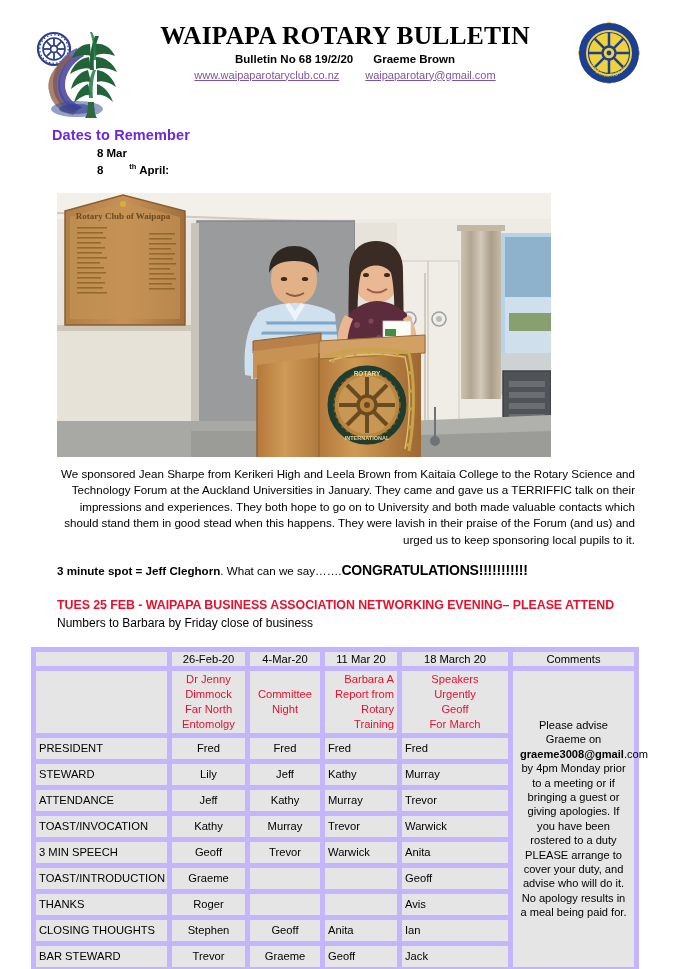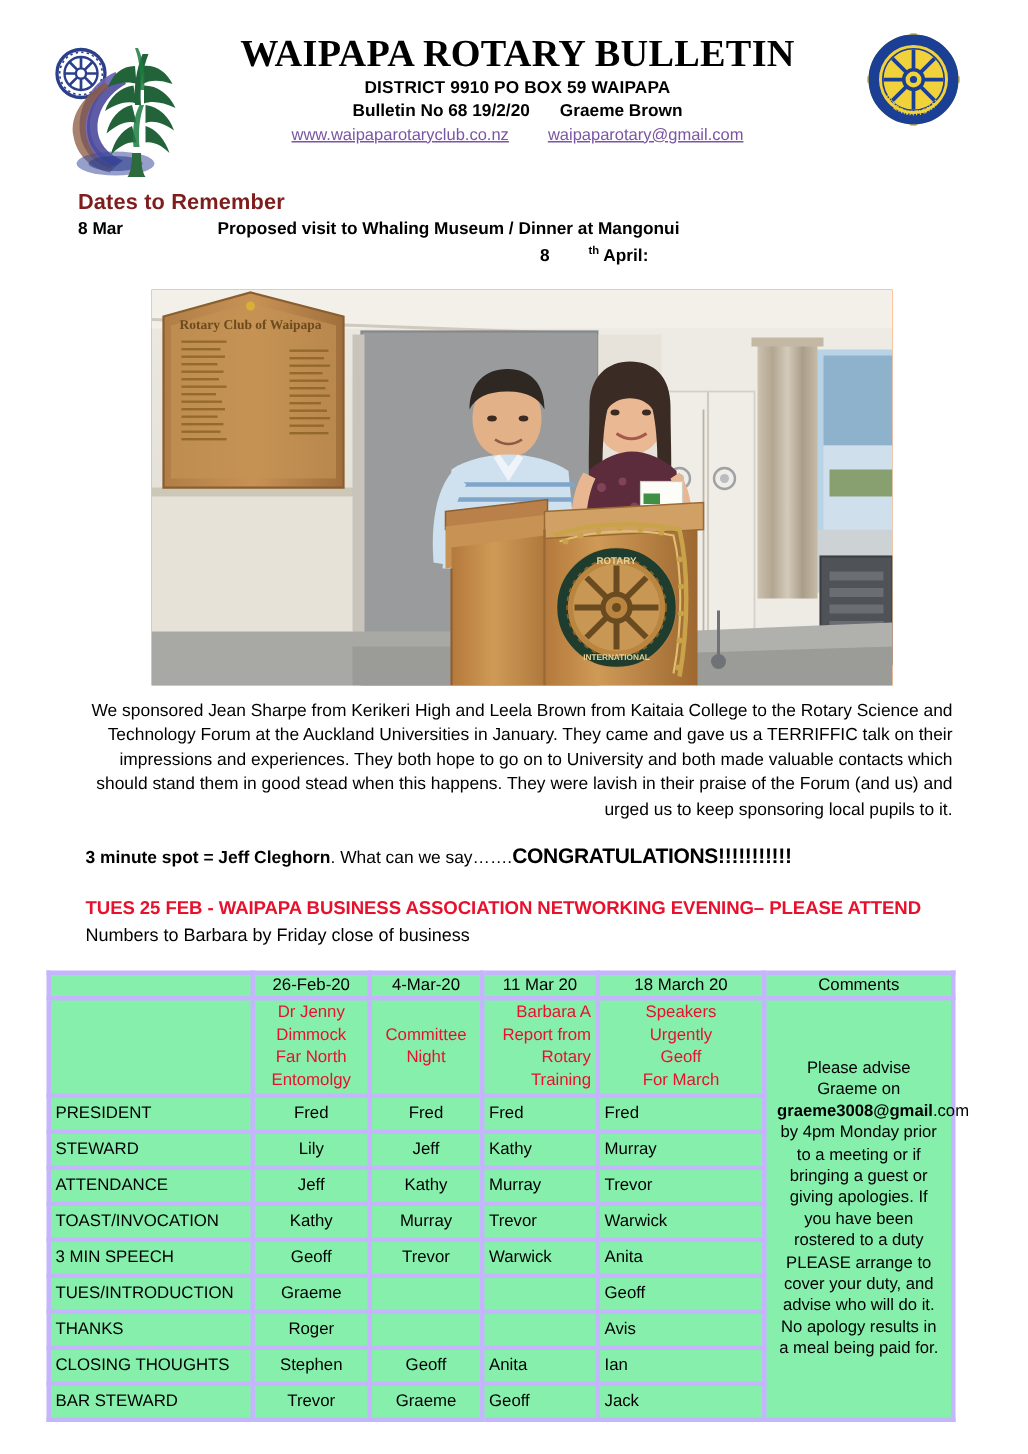--- a/index.html
+++ b/index.html
@@ -25,30 +25,30 @@
   }
   .district-line{font-size:11.5px;font-weight:bold;margin-top:3px;letter-spacing:.1px;}
   .bulletin-line{font-size:11.5px;font-weight:bold;margin-top:3px;}
   .bulletin-line .editor{padding-left:20px;}
   .links{margin-top:4px;font-size:11px;}
   .links a{color:#7b54a3;text-decoration:underline;}
   .links .gap{display:inline-block;width:26px;}
 
   
   .dates-block{position:absolute;left:52px;top:127px;}
-  .dates-head{color:#7f1d1d;font-size:14.5px;font-weight:bold;letter-spacing:.1px;}
+  .dates-head{color:#6d28d9;font-size:14.5px;font-weight:bold;letter-spacing:.1px;}
   .date-row{display:flex;font-size:11.5px;font-weight:bold;margin-top:2.5px;line-height:1.22;justify-content:flex-end;}
   .date-col{width:93px;flex:0 0 93px;}
   .date-col sup{font-size:7.5px;vertical-align:super;margin-left:26px;}
   .date-desc{white-space:nowrap;}
 
   
   .photo{
     position:absolute;left:57px;top:193px;width:494px;height:264px;
-    overflow:hidden;background:#f97316;margin-left:44px;
+    overflow:hidden;background:#84cc16;
   }
   .photo svg{display:block;width:494px;height:264px;}
 
   
   .story{
     position:absolute;left:57px;top:466px;width:578px;
     font-size:11.6px;line-height:1.42;text-align:right;
   }
   .spot{
     position:absolute;left:57px;top:562px;width:578px;font-size:11.6px;
@@ -65,26 +65,26 @@
   .networking .sub{font-size:12px;margin-top:4px;}
 
   
   .roster{
     position:absolute;left:31px;top:647px;
     border-collapse:collapse;
     width:603px;
     table-layout:fixed;
   }
   .roster td,.roster th{
-    border:3px solid #c4b5fd;
+    border:5px solid #c4b5fd;
     padding:1px 3px;
     font-size:11.2px;
     font-weight:normal;
     vertical-align:middle;
-    background:#86efac;
+    background:#e5e5e5;
   }
   .roster .c-role{width:136px;}
   .roster .c-d1{width:78px;}
   .roster .c-d2{width:75px;}
   .roster .c-d3{width:77px;}
   .roster .c-d4{width:111px;}
   .roster .c-comments{width:126px;}
 
   .hdr-date{text-align:center;font-weight:bold;font-size:12px;padding:3px 2px;}
   .hdr-comments{text-align:center;font-weight:bold;font-size:12px;}
@@ -157,21 +157,20 @@
         <g fill="#1d7c42" opacity="0.85">
           <path d="M59 8 C63 16 64 26 63 36 L60 36 C61 26 60 16 57 8 Z"></path>
           <path d="M60 46 C56 54 55 64 56 74 L60 74 C59 64 60 54 63 46 Z"></path>
         </g>
         <path d="M55 78 C55 86 54 91 52 94 L64 94 C62 91 61 86 61 78 Z" fill="#2e6b3c"></path>
       </svg>
     </div>
 
     <div class="masthead">
       <div class="bulletin-title">WAIPAPA ROTARY BULLETIN</div>
-      <div class="district-line">DISTRICT 9910 PO BOX 59 WAIPAPA</div>
       <div class="bulletin-line">
         <span>Bulletin No 68 19/2/20</span><span class="editor">Graeme Brown</span>
       </div>
       <div class="links">
         <a href="#">www.waipaparotaryclub.co.nz</a><span class="gap"></span><a href="#">waipaparotary@gmail.com</a>
       </div>
     </div>
 
     <div class="rotary-logo">
       <svg viewBox="0 0 62 62" width="62" height="62">
@@ -207,21 +206,20 @@
           <textPath href="#rbot" startOffset="13%">INTERNATIONAL</textPath>
         </text>
       </svg>
     </div>
   </div>
 
   <div class="dates-block">
     <div class="dates-head">Dates to Remember</div>
     <div class="date-row">
       <div class="date-col">8 Mar</div>
-      <div class="date-desc">Proposed visit to Whaling Museum / Dinner at Mangonui</div>
     </div>
     <div class="date-row">
       <div class="date-col"><span>8</span><sup>th</sup><span> April:</span></div>
     </div>
   </div>
 
   <div class="photo">
     <svg viewBox="0 0 494 264" preserveAspectRatio="none">
       <defs>
         <linearGradient id="wallG" x1="0" y1="0" x2="0" y2="1">
@@ -528,21 +526,21 @@
         <td class="name-left">Warwick</td>
       </tr>
       <tr>
         <td class="role-cell thick-left">3 MIN SPEECH</td>
         <td class="name-center">Geoff</td>
         <td class="name-center">Trevor</td>
         <td class="name-left">Warwick</td>
         <td class="name-left">Anita</td>
       </tr>
       <tr>
-        <td class="role-cell thick-left">TUES/INTRODUCTION</td>
+        <td class="role-cell thick-left">TOAST/INTRODUCTION</td>
         <td class="name-center">Graeme</td>
         <td class="name-center"></td>
         <td class="name-left"></td>
         <td class="name-left">Geoff</td>
       </tr>
       <tr>
         <td class="role-cell thick-left">THANKS</td>
         <td class="name-center">Roger</td>
         <td class="name-center"></td>
         <td class="name-left"></td>

